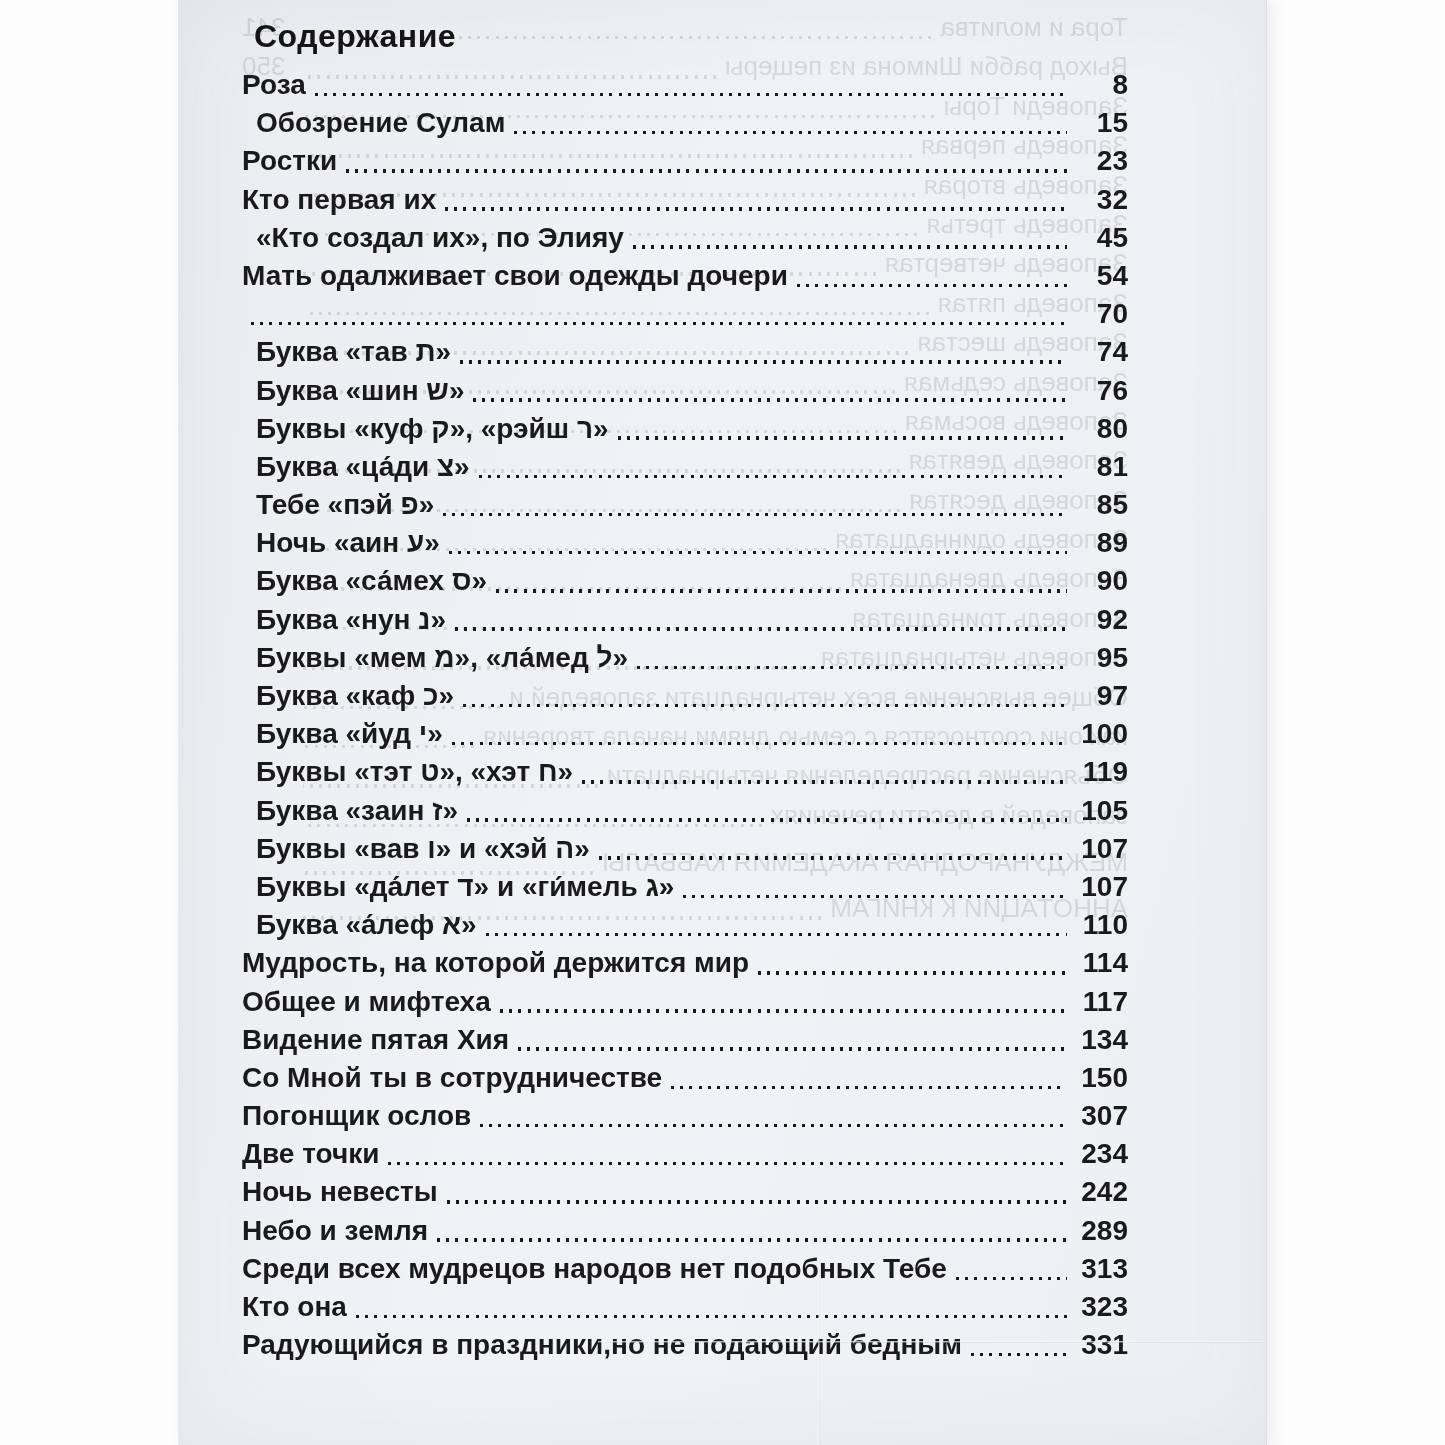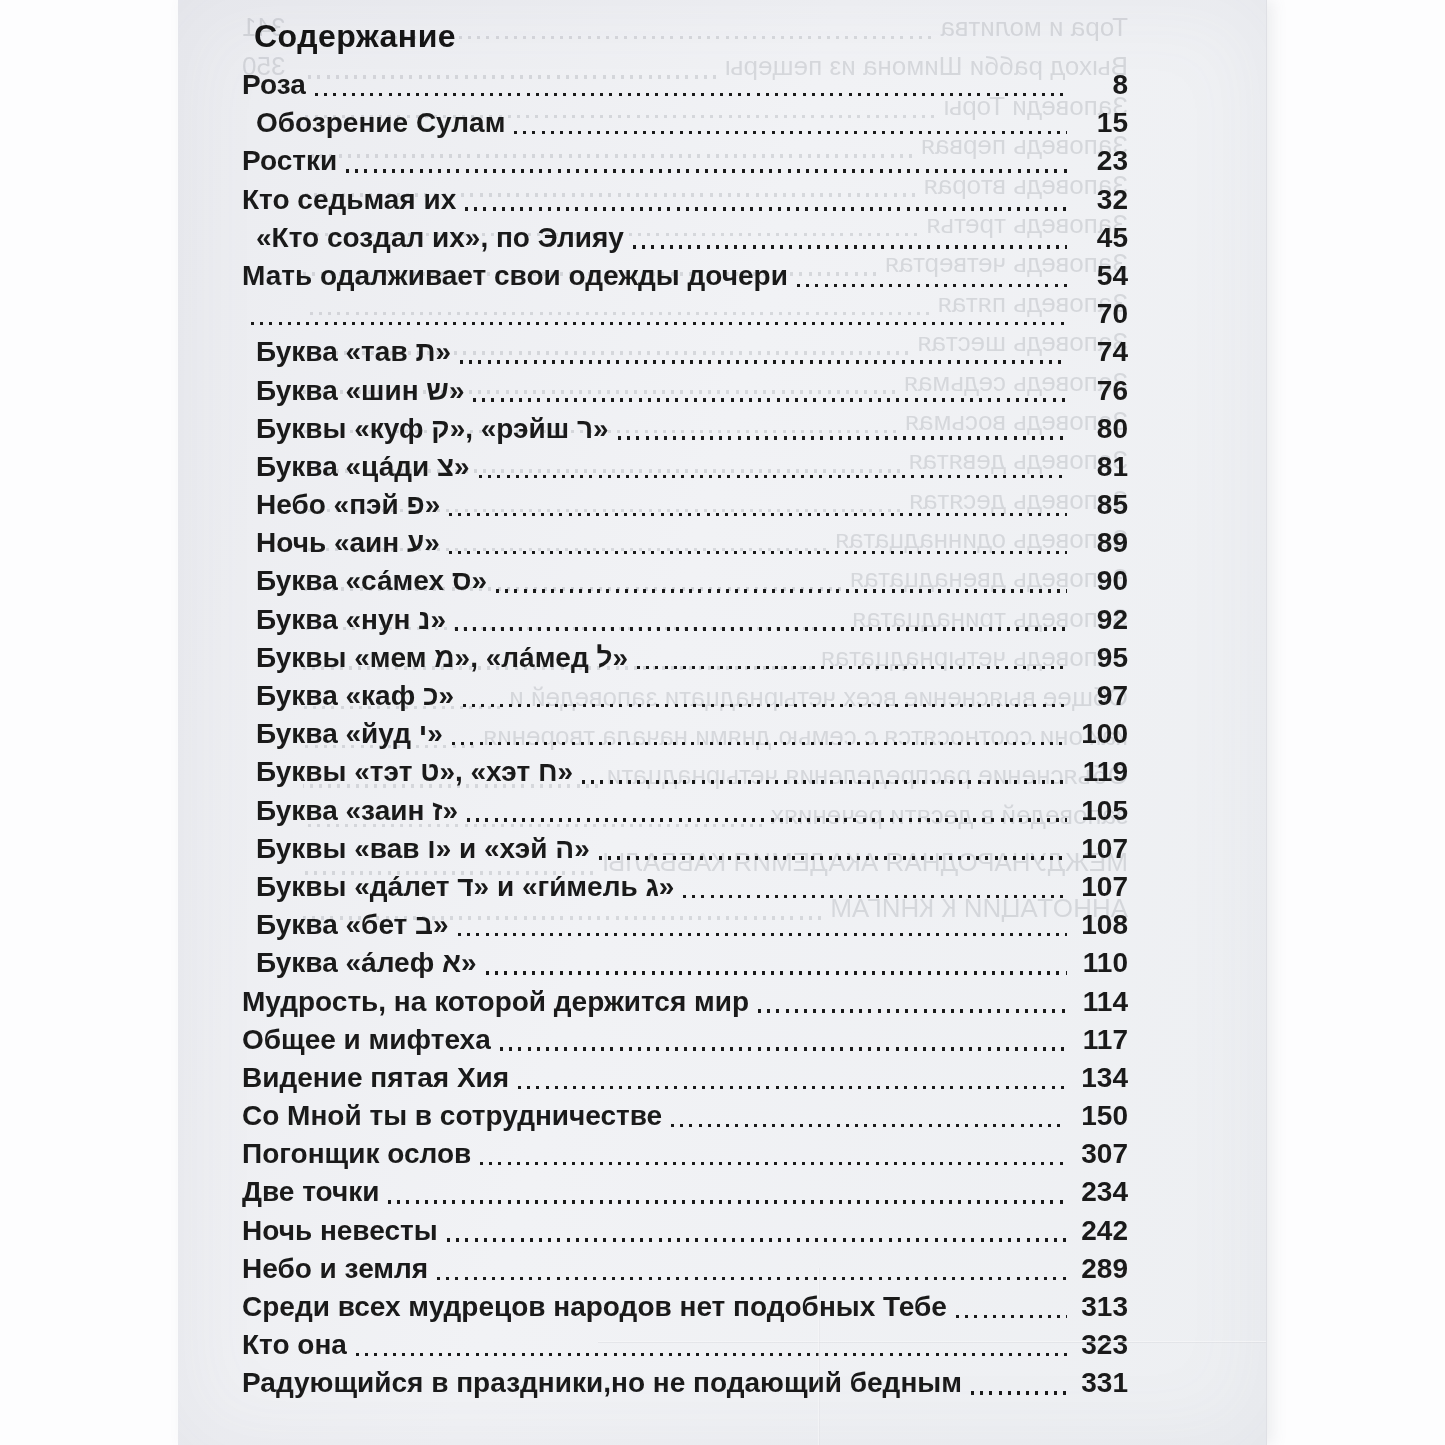--- a/index.html
+++ b/index.html
@@ -185,21 +185,21 @@
         <span class="lbl">Обозрение Сулам</span>
         <span class="leader"></span>
         <span class="num">15</span>
       </div>
       <div class="row">
         <span class="lbl">Ростки</span>
         <span class="leader"></span>
         <span class="num">23</span>
       </div>
       <div class="row">
-        <span class="lbl">Кто седьмая их</span>
+        <span class="lbl">Кто первая их</span>
         <span class="leader"></span>
         <span class="num">32</span>
       </div>
       <div class="row indent">
         <span class="lbl">«Кто создал их», по Элияу</span>
         <span class="leader"></span>
         <span class="num">45</span>
       </div>
       <div class="row">
         <span class="lbl">Мать одалживает свои одежды дочери</span>
@@ -224,21 +224,21 @@
         <span class="lbl">Буквы «куф ק», «рэйш ר»</span>
         <span class="leader"></span>
         <span class="num">80</span>
       </div>
       <div class="row indent">
         <span class="lbl">Буква «ца́ди צ»</span>
         <span class="leader"></span>
         <span class="num">81</span>
       </div>
       <div class="row indent">
-        <span class="lbl">Небо «пэй פ»</span>
+        <span class="lbl">Тебе «пэй פ»</span>
         <span class="leader"></span>
         <span class="num">85</span>
       </div>
       <div class="row indent">
         <span class="lbl">Ночь «аин ע»</span>
         <span class="leader"></span>
         <span class="num">89</span>
       </div>
       <div class="row indent">
         <span class="lbl">Буква «са́мех ס»</span>
@@ -277,25 +277,20 @@
       </div>
       <div class="row indent">
         <span class="lbl">Буквы «вав ו» и «хэй ה»</span>
         <span class="leader"></span>
         <span class="num">107</span>
       </div>
       <div class="row indent">
         <span class="lbl">Буквы «да́лет ד» и «ги́мель ג»</span>
         <span class="leader"></span>
         <span class="num">107</span>
-      </div>
-      <div class="row indent">
-        <span class="lbl">Буква «бет ב»</span>
-        <span class="leader"></span>
-        <span class="num">108</span>
       </div>
       <div class="row indent">
         <span class="lbl">Буква «а́леф א»</span>
         <span class="leader"></span>
         <span class="num">110</span>
       </div>
       <div class="row">
         <span class="lbl">Мудрость, на которой держится мир</span>
         <span class="leader"></span>
         <span class="num">114</span>

